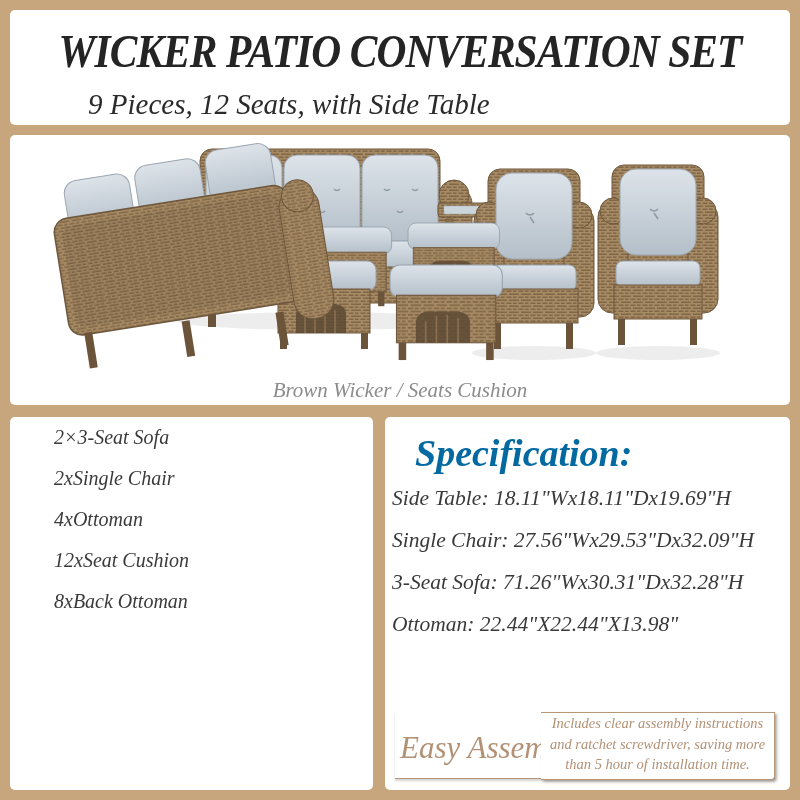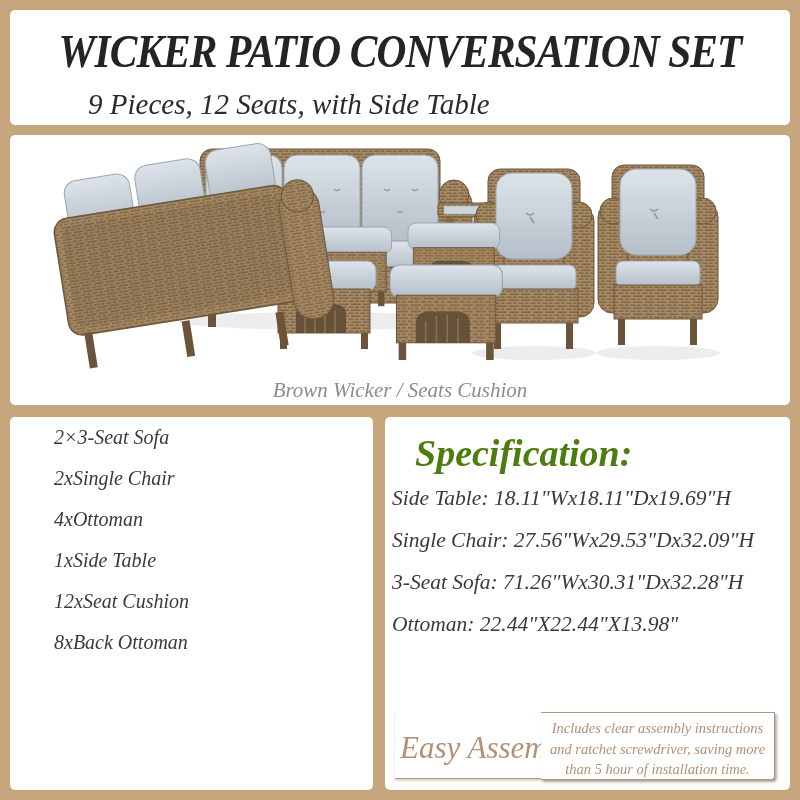--- a/index.html
+++ b/index.html
@@ -18,32 +18,32 @@
   .caption{position:absolute;left:0;bottom:2px;width:100%;text-align:center;
            font-style:italic;font-size:21px;color:#8c8c8c;margin:0;}
   
   .includes-box{left:10px;top:417px;width:363px;height:373px;}
   .includes-heading{margin:18px 0 8px 44px;font-style:italic;font-weight:600;
                     font-size:36px;color:#3a3a3a;}
   .include-item{margin:0 0 0 44px;font-style:italic;font-size:20px;
                 line-height:41px;color:#3a3a3a;}
   .spec-box{left:385px;top:417px;width:405px;height:373px;}
   .spec-heading{margin:14px 0 2px 30px;font-style:italic;font-weight:600;
-                font-size:38px;color:#4d7c0f;}
+                font-size:38px;color:#0369a1;}
   .spec-line{margin:0 0 0 7px;font-style:italic;font-size:21.5px;
              line-height:42px;color:#3a3a3a;white-space:nowrap;}
   
   .assembly{position:absolute;left:10px;right:15px;bottom:11px;height:66px;
             border-bottom:1.5px solid #b6977a;box-shadow:0 2px 2px rgba(90,80,70,.25);}
   .assembly-label{position:absolute;left:5px;bottom:12px;font-style:italic;
                   font-size:31px;color:#b29175;white-space:nowrap;}
   .assembly-note{position:absolute;right:0;top:0;bottom:-1.5px;width:234px;
                  background:#ffffff;border:1.5px solid #b6977a;border-left:none;
                  border-radius:0 0 4px 0;box-shadow:2px 2px 3px rgba(90,80,70,.45);
-                 text-align:center;padding-top:5px;box-sizing:border-box;}
+                 text-align:center;box-sizing:border-box;}
   .assembly-note p{margin:0;font-style:italic;font-size:14.5px;line-height:20.5px;
                    color:#b29175;}
 </style>
 </head>
 <body>
 
 <div class="canvas">
 
   <section class="box header-box">
     <h1 class="title">WICKER PATIO CONVERSATION SET</h1>
@@ -158,21 +158,20 @@
         <rect x="206" y="166" width="8" height="34" fill="#6b543a"></rect>
       </g>
     </svg>
     <p class="caption">Brown Wicker / Seats Cushion</p>
   </section>
 
   <section class="box includes-box">
     <p class="include-item">2×3-Seat Sofa</p>
     <p class="include-item">2xSingle Chair</p>
     <p class="include-item">4xOttoman</p>
-    <p class="include-item">1xSide Table</p>
     <p class="include-item">12xSeat Cushion</p>
     <p class="include-item">8xBack Ottoman</p>
   </section>
 
   <section class="box spec-box">
     <h2 class="spec-heading">Specification:</h2>
     <p class="spec-line">Side Table: 18.11"Wx18.11"Dx19.69"H</p>
     <p class="spec-line">Single Chair: 27.56"Wx29.53"Dx32.09"H</p>
     <p class="spec-line">3-Seat Sofa: 71.26"Wx30.31"Dx32.28"H</p>
     <p class="spec-line">Ottoman: 22.44"X22.44"X13.98"</p>

